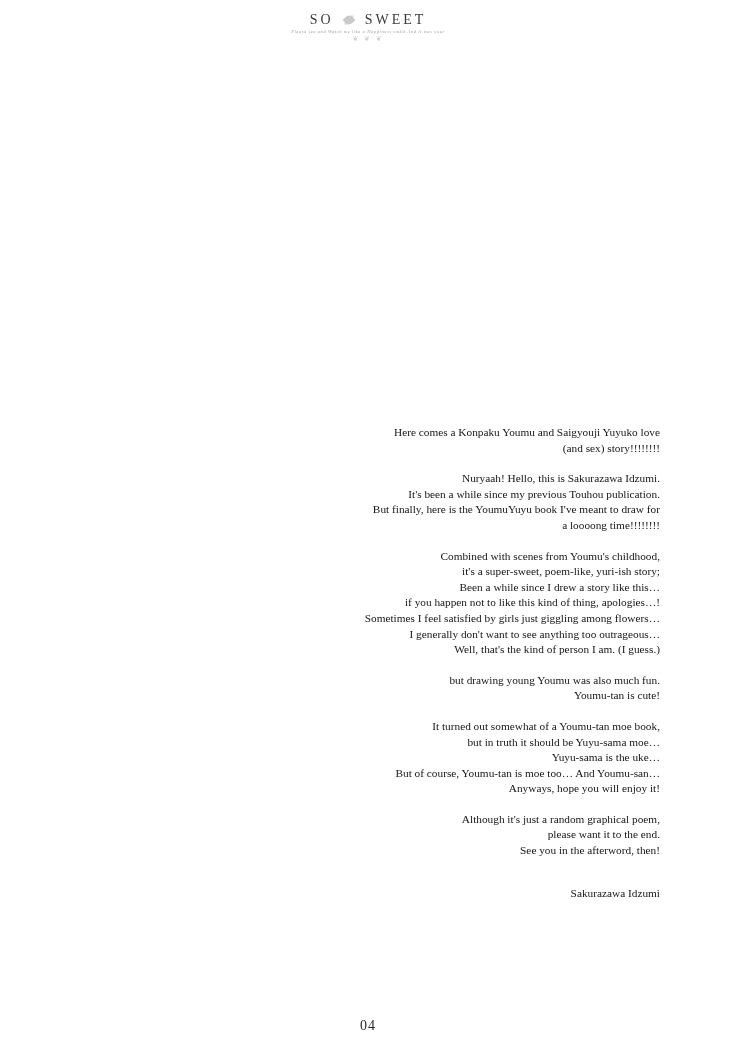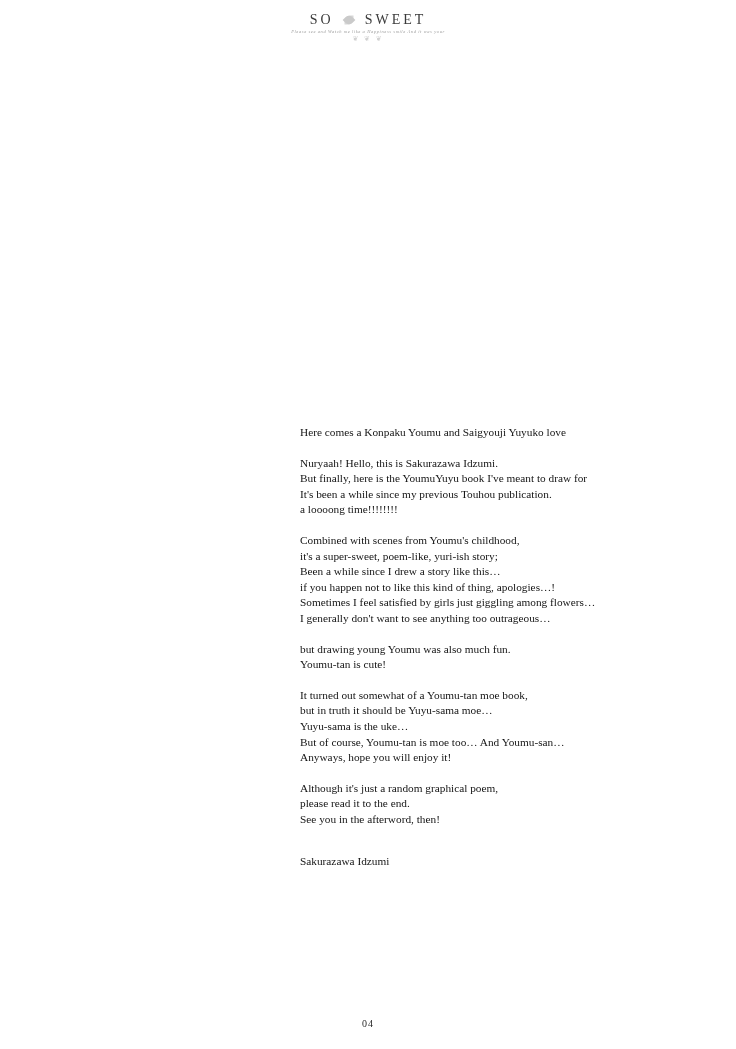--- a/index.html
+++ b/index.html
@@ -72,20 +72,21 @@
     color: #d0d0d0;
     letter-spacing: 2px;
   }
 
   
   .text-column {
     position: absolute;
     left: 300px;
     top: 425px;
     width: 360px;
+    text-align: right;
     font-size: 11.3px;
     line-height: 15.6px;
     color: #141414;
   }
   .para {
     margin: 0 0 15px 0;
   }
   .para:last-child {
     margin-bottom: 4px;
   }
@@ -97,21 +98,21 @@
     margin-top: 27px;
   }
 
   
   .page-number {
     position: absolute;
     left: 0;
     top: 1018px;
     width: 736px;
     text-align: center;
-    font-size: 10px;
+    font-size: 14px;
     letter-spacing: 1px;
     color: #2a2a2a;
   }
 
   
   [data-bind]:empty::after { content: ""; }
 </style>
 </head>
 <body>
 
@@ -122,54 +123,56 @@
     <span data-bind="header.title_right">SWEET</span>
   </div>
   <div class="logo-sub" data-bind="header.subtitle">Please see and Watch me like a Happiness smile And it was your</div>
   <div class="logo-flourish" data-bind="header.flourish">❦ ❦ ❦</div>
 </div>
 
 <div class="text-column">
 
   <p class="para">
     <span class="line" data-bind="body.paragraphs.0.lines.0">Here comes a Konpaku Youmu and Saigyouji Yuyuko love</span>
+    <span class="line" data-bind="body.paragraphs.0.lines.1">(and sex) story!!!!!!!!</span>
   </p>
 
   <p class="para">
     <span class="line" data-bind="body.paragraphs.1.lines.0">Nuryaah! Hello, this is Sakurazawa Idzumi.</span>
+    <span class="line" data-bind="body.paragraphs.1.lines.1">It's been a while since my previous Touhou publication.</span>
     <span class="line" data-bind="body.paragraphs.1.lines.2">But finally, here is the YoumuYuyu book I've meant to draw for</span>
-    <span class="line" data-bind="body.paragraphs.1.lines.1">It's been a while since my previous Touhou publication.</span>
     <span class="line" data-bind="body.paragraphs.1.lines.3">a loooong time!!!!!!!!</span>
   </p>
 
   <p class="para">
     <span class="line" data-bind="body.paragraphs.2.lines.0">Combined with scenes from Youmu's childhood,</span>
     <span class="line" data-bind="body.paragraphs.2.lines.1">it's a super-sweet, poem-like, yuri-ish story;</span>
     <span class="line" data-bind="body.paragraphs.2.lines.3">Been a while since I drew a story like this…</span>
     <span class="line" data-bind="body.paragraphs.2.lines.2">if you happen not to like this kind of thing, apologies…!</span>
     <span class="line" data-bind="body.paragraphs.2.lines.5">Sometimes I feel satisfied by girls just giggling among flowers…</span>
     <span class="line" data-bind="body.paragraphs.2.lines.6">I generally don't want to see anything too outrageous…</span>
+    <span class="line" data-bind="body.paragraphs.2.lines.7">Well, that's the kind of person I am. (I guess.)</span>
   </p>
 
   <p class="para">
     <span class="line" data-bind="body.paragraphs.3.lines.1">but drawing young Youmu was also much fun.</span>
     <span class="line" data-bind="body.paragraphs.3.lines.2">Youmu-tan is cute!</span>
   </p>
 
   <p class="para">
     <span class="line" data-bind="body.paragraphs.4.lines.0">It turned out somewhat of a Youmu-tan moe book,</span>
     <span class="line" data-bind="body.paragraphs.4.lines.1">but in truth it should be Yuyu-sama moe…</span>
     <span class="line" data-bind="body.paragraphs.4.lines.2">Yuyu-sama is the uke…</span>
     <span class="line" data-bind="body.paragraphs.4.lines.3">But of course, Youmu-tan is moe too… And Youmu-san…</span>
     <span class="line" data-bind="body.paragraphs.4.lines.4">Anyways, hope you will enjoy it!</span>
   </p>
 
   <p class="para">
     <span class="line" data-bind="body.paragraphs.5.lines.0">Although it's just a random graphical poem,</span>
-    <span class="line" data-bind="body.paragraphs.5.lines.1">please read it to the end.</span>
+    <span class="line" data-bind="body.paragraphs.5.lines.1">please want it to the end.</span>
     <span class="line" data-bind="body.paragraphs.5.lines.2">See you in the afterword, then!</span>
   </p>
 
   <p class="para sign">
     <span class="line" data-bind="body.signature">Sakurazawa Idzumi</span>
   </p>
 
 </div>
 
 <div class="page-number" data-bind="footer.page_number">04</div>

